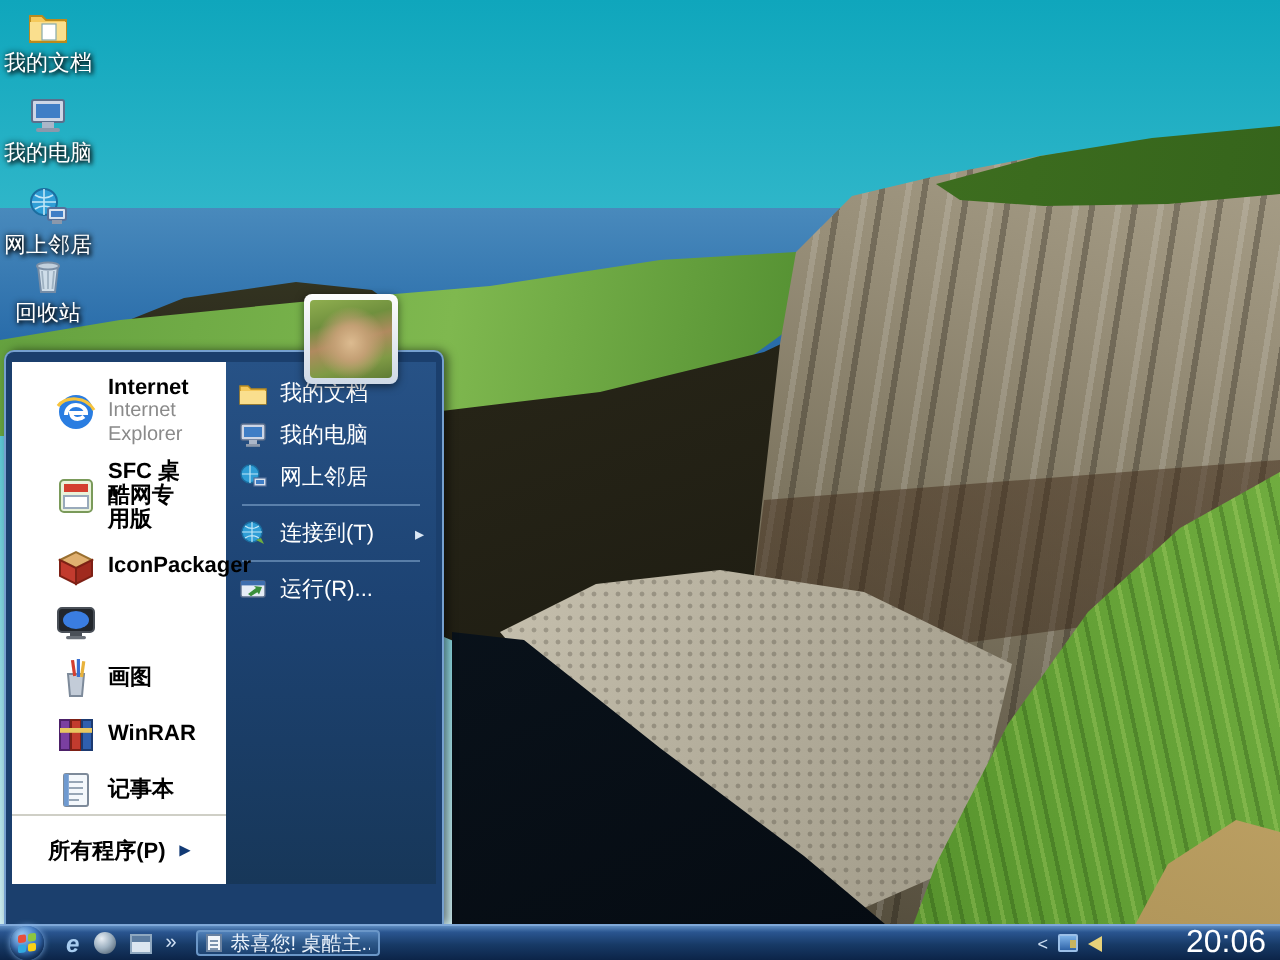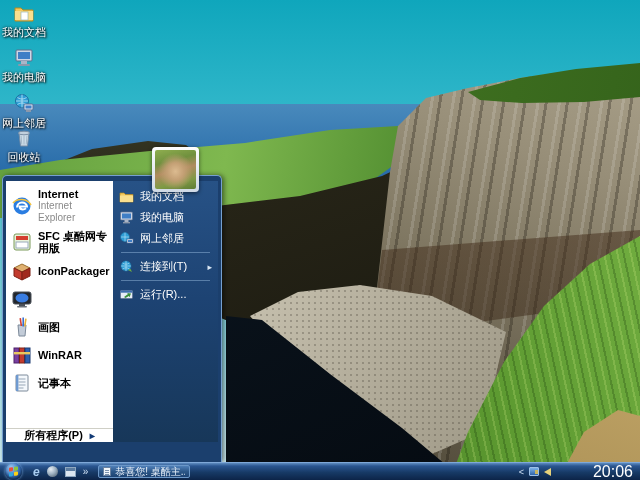--- a/index.html
+++ b/index.html
@@ -46,26 +46,26 @@
   .desktop-icon { position:absolute; left:0; width:48px; text-align:center; cursor:default; z-index:5; }
   .desktop-icon .di-glyph { display:block; width:22px; height:22px; margin:0 auto 2px; }
   .desktop-icon .di-label { font-size:11px; color:#fff; text-shadow:1px 1px 2px #000, 0 0 3px #000; line-height:12px; display:block; }
 
   
   .start-menu { position:absolute; left:2px; top:175px; width:220px; height:287px; z-index:20;
     background:#1b3f6d; border:1px solid #76a0cf; border-bottom:none; border-radius:5px 5px 0 0;
     box-shadow:2px 0 5px rgba(0,0,0,.5); }
   .menu-inner { position:absolute; left:3px; right:3px; top:5px; bottom:20px; display:flex; }
   .left-col { position:relative; width:107px; background:#fff; }
-  .left-items { padding:4px 0 0; }
+  .left-items { padding:4px 16px 0; }
   .l-item { display:flex; align-items:center; gap:5px; padding:3px 3px 3px 5px; cursor:pointer; }
   .l-item .li-glyph { width:22px; height:22px; flex:0 0 22px; }
   .l-item .li-text { font-size:11px; font-weight:bold; color:#000; line-height:12px; }
   .l-item .li-sub { font-size:10px; font-weight:normal; color:#8a8a8a; display:block; }
-  .all-programs { position:absolute; left:0; right:0; bottom:0; height:14px; border-top:1px solid #cfcfc6;
+  .all-programs { position:absolute; left:0; right:0; bottom:0; height:35px; border-top:1px solid #cfcfc6;
     display:flex; align-items:center; justify-content:center; gap:7px; font-size:11px; font-weight:bold; cursor:pointer; }
   .all-programs .ap-arrow { font-size:10px; color:#123a75; }
   .right-col { flex:1; background:linear-gradient(180deg,#275286 0%,#1d4373 45%,#173759 100%); padding:5px 0 0; }
   .r-item { display:flex; align-items:center; gap:6px; padding:3px 6px; color:#fff; font-size:11px; cursor:pointer; }
   .r-item .ri-glyph { width:15px; height:15px; flex:0 0 15px; }
   .r-sep { height:1px; background:rgba(160,195,230,.45); margin:3px 8px; }
   .ri-arrow { margin-left:auto; font-size:9px; color:#dce8f5; }
   .menu-footer { position:absolute; left:0; right:0; bottom:0; height:20px;
     background:linear-gradient(180deg,#2c5b94 0%,#17365f 55%,#0d2549 100%);
     display:flex; align-items:center; justify-content:flex-end; gap:6px; padding:0 8px; border-radius:0; }

